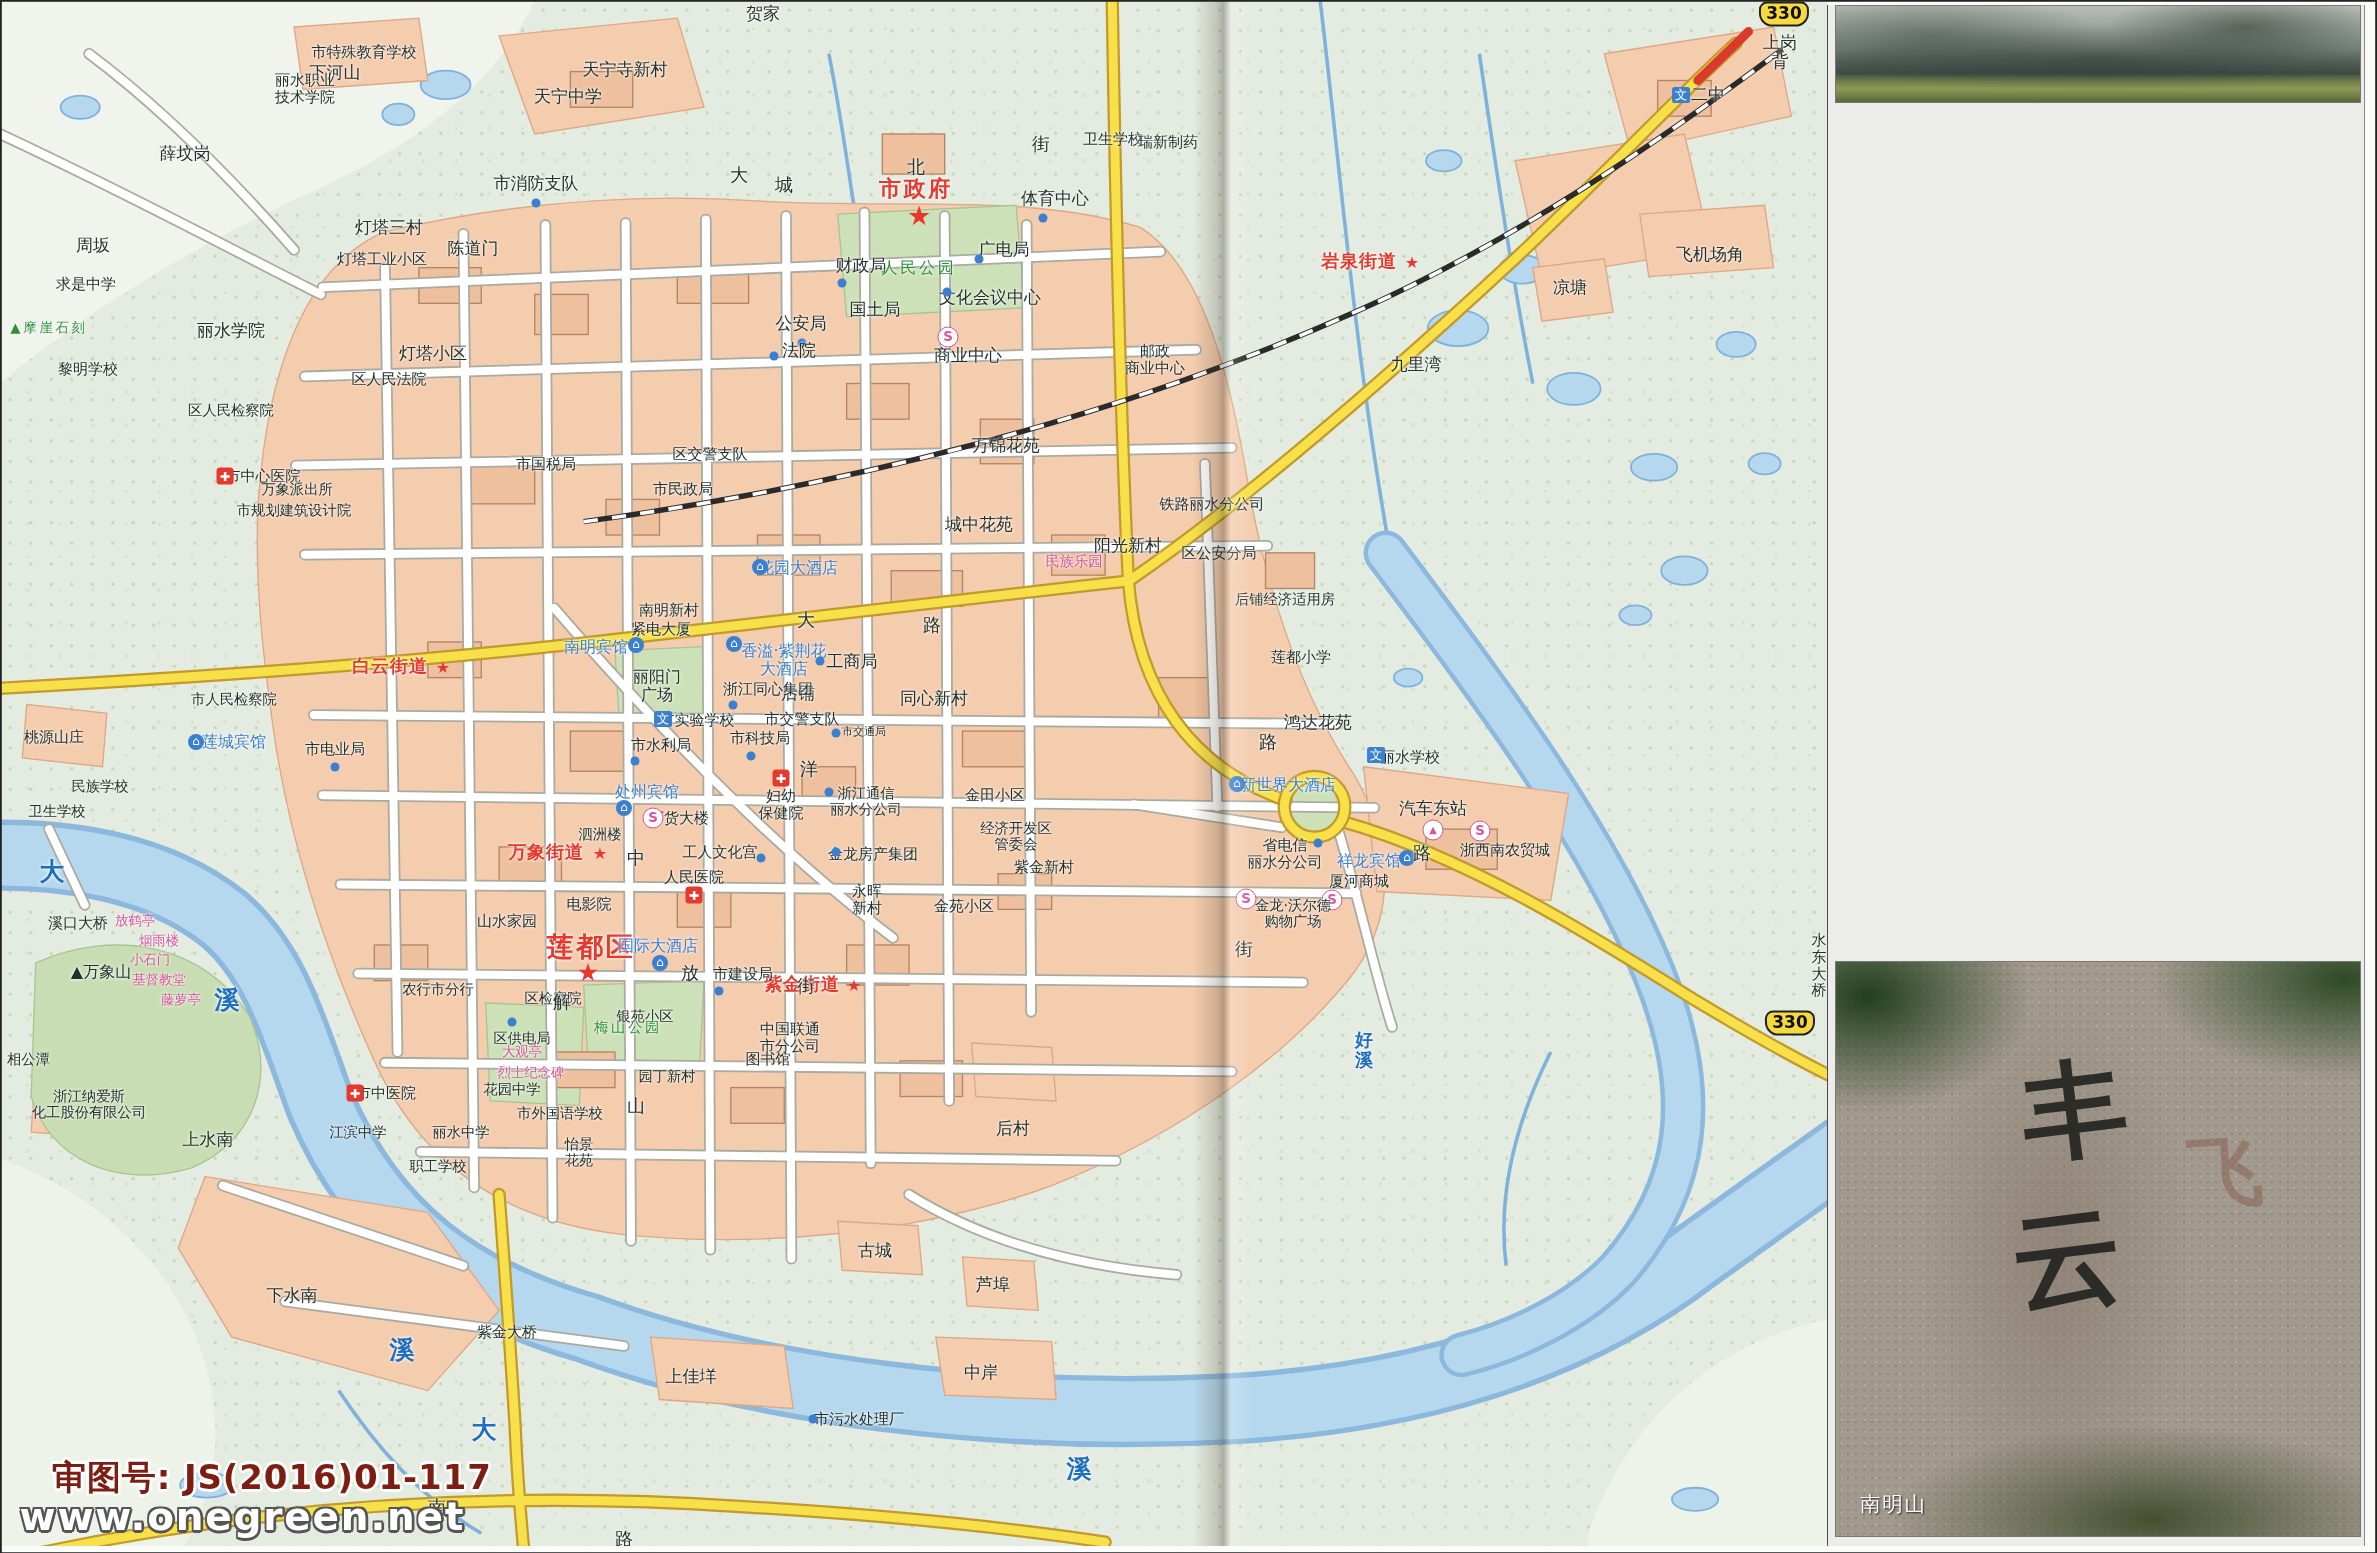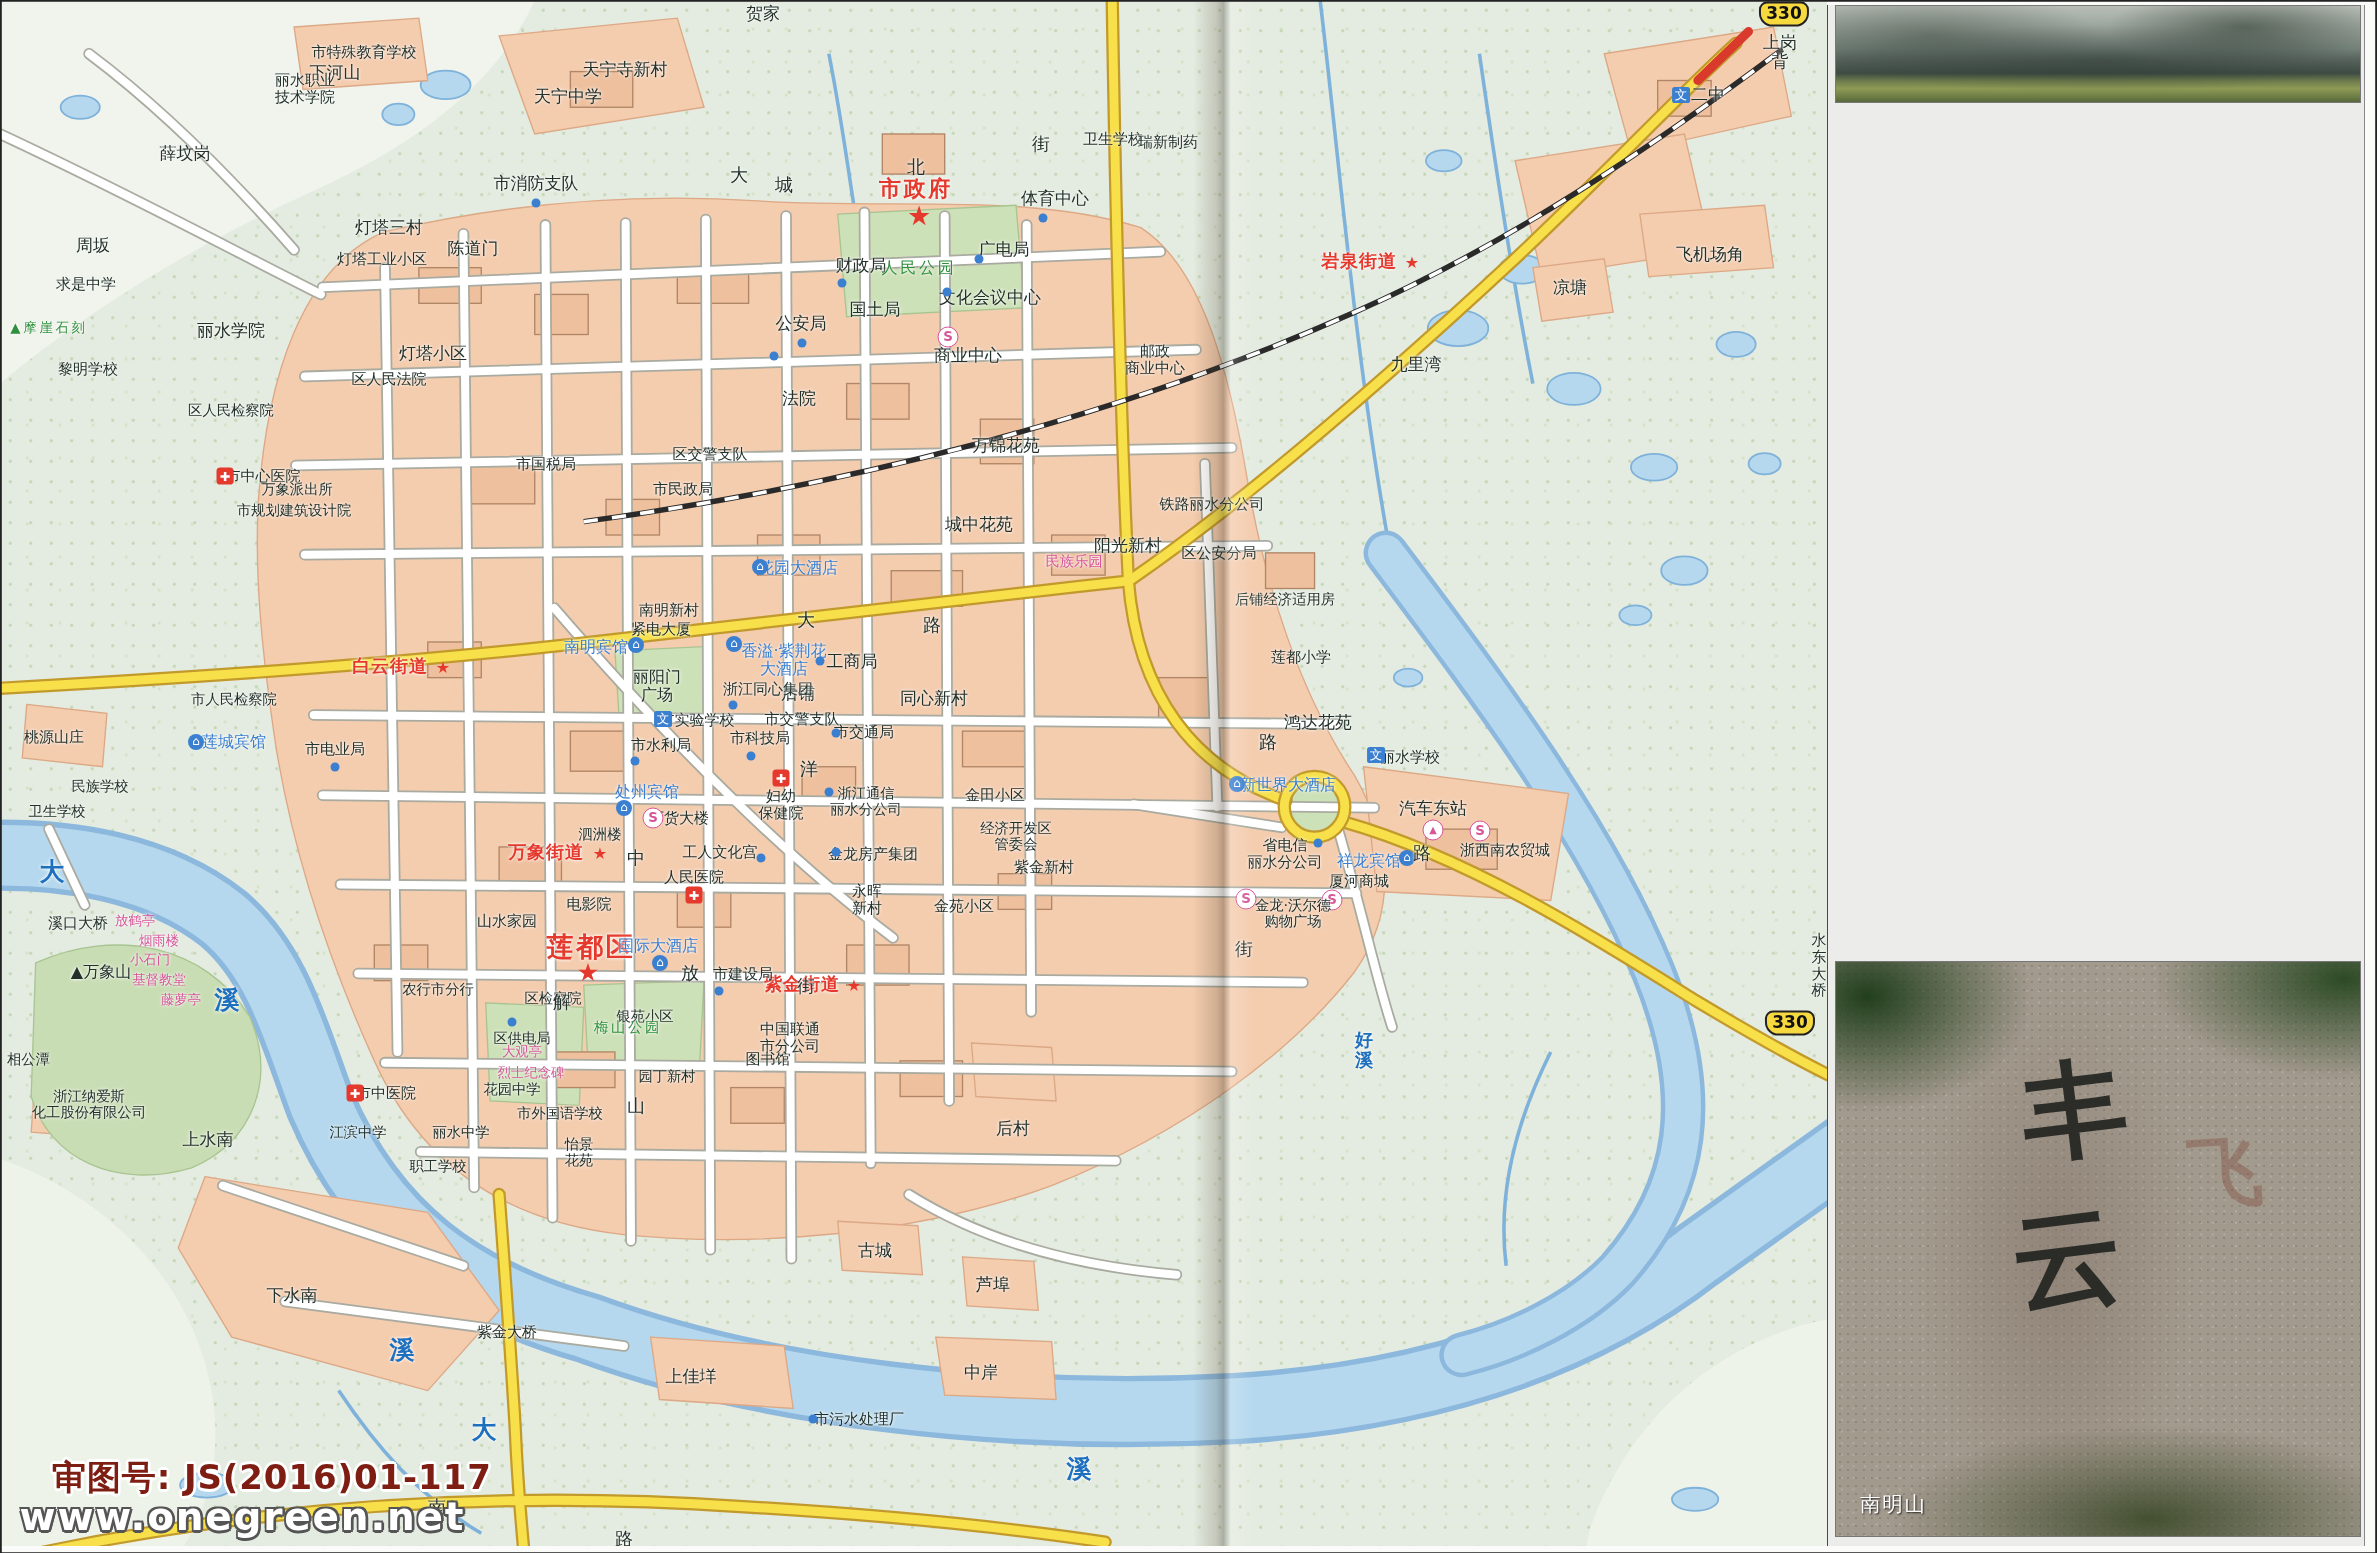--- a/index.html
+++ b/index.html
@@ -305,21 +305,21 @@
       <div class="lb k-dot" style="left: 1043px; top: 218px;"></div>
       <div class="lb k-blk" style="left: 861px; top: 266px;">财政局</div>
       <div class="lb k-dot" style="left: 842px; top: 283px;"></div>
       <div class="lb k-blk" style="left: 1004px; top: 250px;">广电局</div>
       <div class="lb k-dot" style="left: 979px; top: 259px;"></div>
       <div class="lb k-blk" style="left: 990px; top: 298px;">文化会议中心</div>
       <div class="lb k-dot" style="left: 947px; top: 292px;"></div>
       <div class="lb k-blk" style="left: 875px; top: 310px;">国土局</div>
       <div class="lb k-blk" style="left: 801px; top: 324px;">公安局</div>
       <div class="lb k-dot" style="left: 802px; top: 343px;"></div>
-      <div class="lb k-blk" style="left: 799px; top: 351px; margin-top: 48px;">法院</div>
+      <div class="lb k-blk" style="left: 799px; top: 351px;">法院</div>
       <div class="lb k-dot" style="left: 774px; top: 356px;"></div>
       <div class="lb k-blk" style="left: 968px; top: 356px;">商业中心</div>
       <div class="lb k-s" style="left: 948px; top: 337px;">S</div>
       <div class="lb k-grn" style="left: 919px; top: 268px;">人民公园</div>
       <div class="lb k-blk" style="font-size: 15px; left: 1113px; top: 139px;">卫生学校</div>
       <div class="lb k-blk" style="font-size: 15px; left: 1168px; top: 142px;">瑞新制药</div>
       <div class="lb k-blk" style="font-size: 15px; left: 1155px; top: 360px;">邮政
 商业中心</div>
       <div class="lb k-blk" style="font-size: 15px; left: 1212px; top: 504px;">铁路丽水分公司</div>
       <div class="lb k-blk" style="left: 1128px; top: 546px;">阳光新村</div>
@@ -357,21 +357,21 @@
       <div class="lb k-blk" style="font-size: 15px; left: 768px; top: 689px;">浙江同心集团</div>
       <div class="lb k-dot" style="left: 733px; top: 705px;"></div>
       <div class="lb k-blk" style="left: 852px; top: 662px;">工商局</div>
       <div class="lb k-dot" style="left: 820px; top: 661px;"></div>
       <div class="lb k-blk" style="left: 934px; top: 699px;">同心新村</div>
       <div class="lb k-blk" style="font-size: 15px; left: 697px; top: 720px;">市实验学校</div>
       <div class="lb k-wen" style="left: 663px; top: 719px;">文</div>
       <div class="lb k-blk" style="font-size: 15px; left: 802px; top: 719px;">市交警支队</div>
       <div class="lb k-blk" style="font-size: 15px; left: 760px; top: 738px;">市科技局</div>
       <div class="lb k-dot" style="left: 751px; top: 756px;"></div>
-      <div class="lb k-blk" style="font-size: 15px; left: 864px; top: 732px;">市交通局</div>
+      <div class="lb k-blk" style="font-size: 11px; left: 864px; top: 732px;">市交通局</div>
       <div class="lb k-dot" style="left: 836px; top: 733px;"></div>
       <div class="lb k-blk" style="font-size: 15px; left: 661px; top: 745px;">市水利局</div>
       <div class="lb k-dot" style="left: 635px; top: 761px;"></div>
       <div class="lb k-blk" style="font-size: 15px; left: 335px; top: 749px;">市电业局</div>
       <div class="lb k-dot" style="left: 335px; top: 767px;"></div>
       <div class="lb k-blk" style="font-size: 14.3px; left: 234px; top: 699px;">市人民检察院</div>
       <div class="lb k-blu" style="font-size: 16px; left: 234px; top: 742px;">莲城宾馆</div>
       <div class="lb k-hotel" style="left: 196px; top: 742px;">⌂</div>
       <div class="lb k-blk" style="font-size: 15px; left: 54px; top: 737px;">桃源山庄</div>
       <div class="lb k-blk" style="font-size: 14.3px; left: 100px; top: 786px;">民族学校</div>

